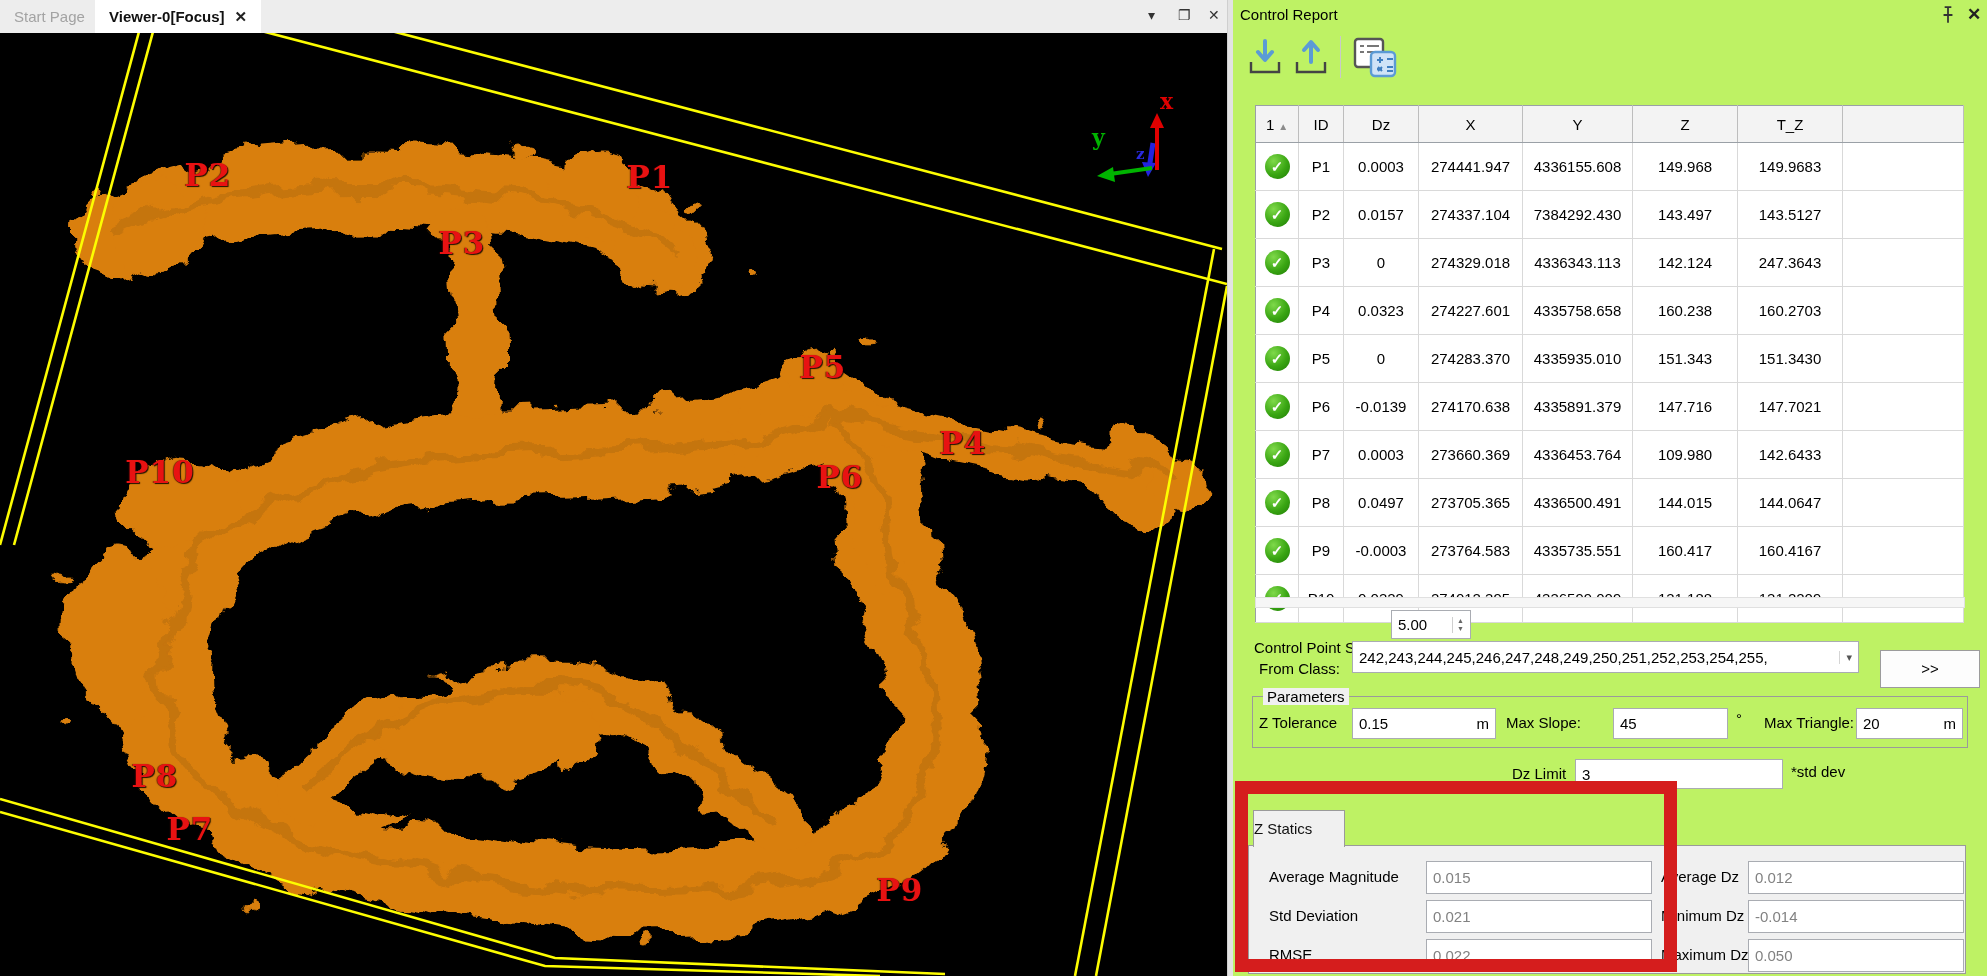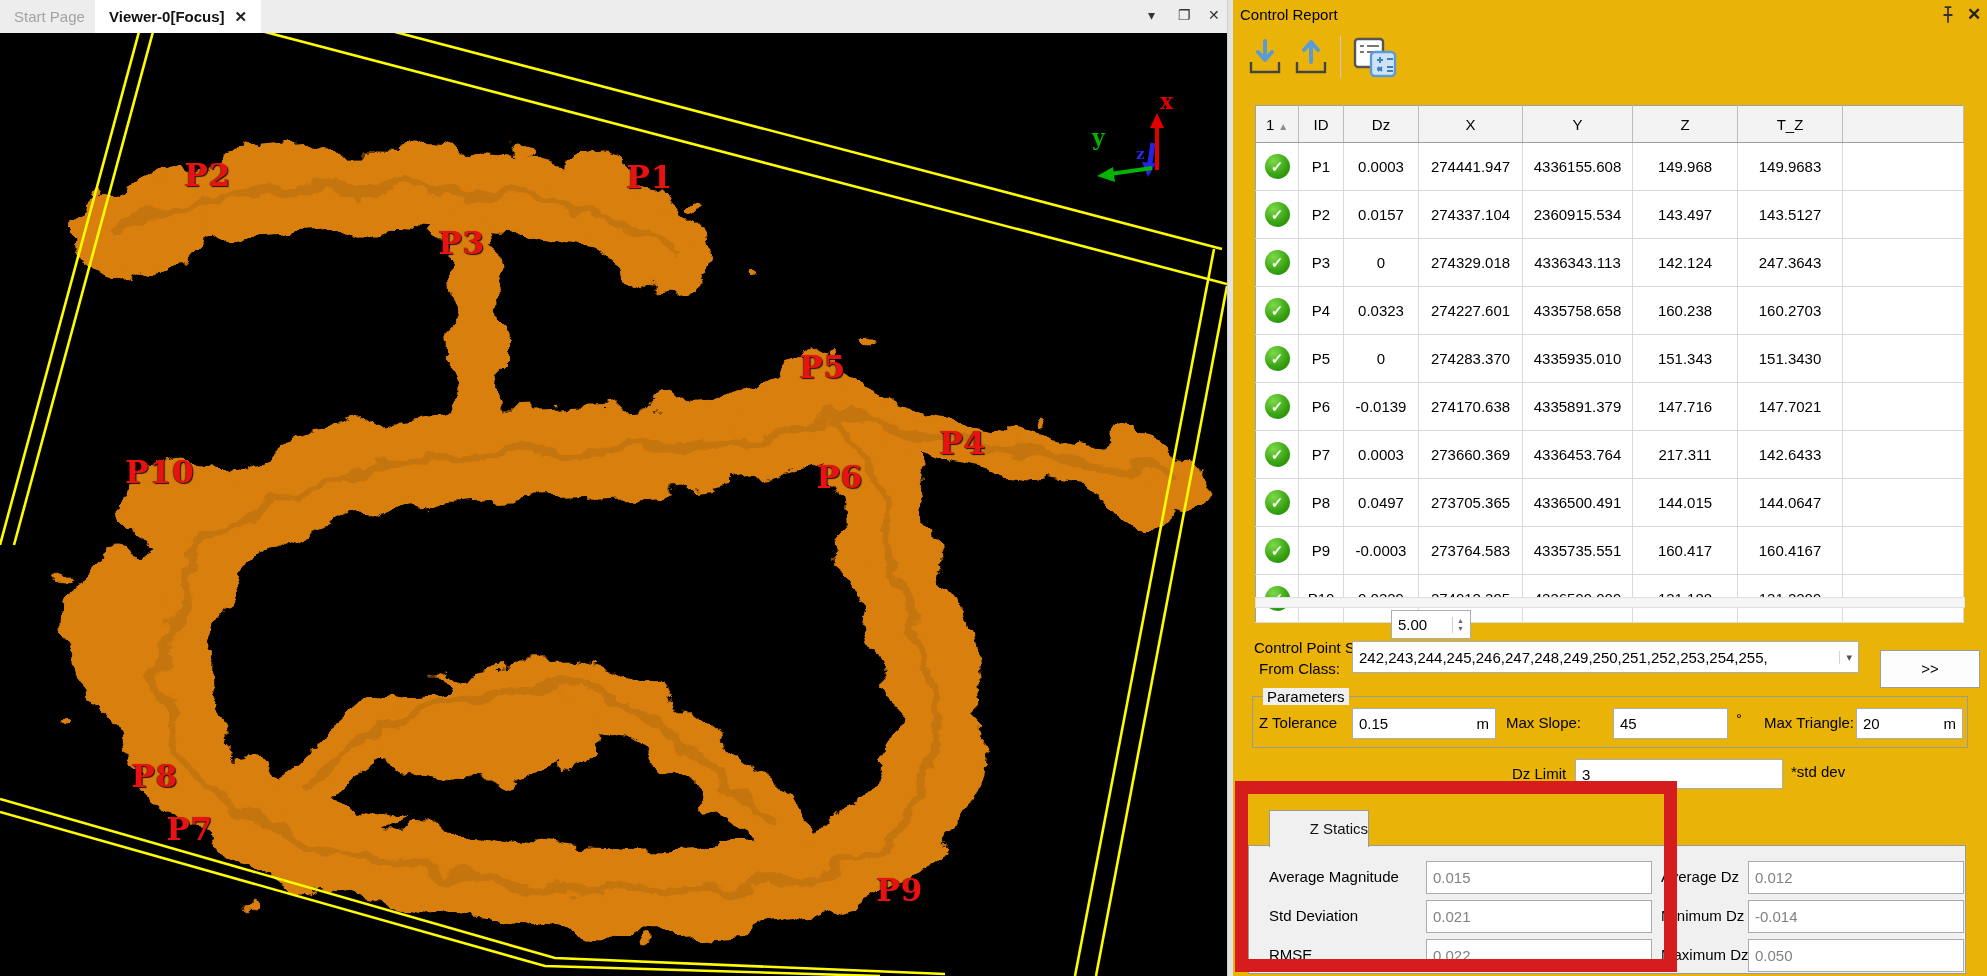--- a/index.html
+++ b/index.html
@@ -15,21 +15,21 @@
   
   .viewer{position:absolute;left:0;top:33px;width:1227px;height:943px;background:#000;overflow:hidden;}
   .viewer svg{position:absolute;left:0;top:0;}
   .ptlabel{position:absolute;transform:translate(-50%,-50%);color:#e81212;
            font-family:"DejaVu Serif",serif;font-weight:bold;font-size:31px;
            text-shadow:1px 1px 1px rgba(0,0,0,.85), -1px 0 1px rgba(60,0,0,.6);
            letter-spacing:1px;z-index:5;}
   
   .splitter{position:absolute;left:1227px;top:0;width:6px;height:976px;background:#e3e3e3;border-left:1px solid #cfcfcf;}
   
-  .panel{position:absolute;left:1233px;top:0;width:754px;height:976px;background:#eab308;}
+  .panel{position:absolute;left:1233px;top:0;width:754px;height:976px;background:#bef264;}
   .panel-title{position:absolute;left:7px;top:6px;font-size:15px;color:#000;}
   .panel-pin{position:absolute;left:706px;top:5px;width:18px;height:20px;cursor:pointer;}
   .panel-close{position:absolute;left:734px;top:4px;font-size:17px;font-weight:bold;color:#222;cursor:pointer;}
   .tbtn{position:absolute;top:36px;width:40px;height:42px;cursor:pointer;}
   .tsep{position:absolute;left:107px;top:36px;width:1px;height:42px;background:#c9c9c9;}
   
   .ctable{position:absolute;left:22px;top:105px;border-collapse:collapse;table-layout:fixed;background:#fff;
           border:1px solid #9aa0a6;}
   .ctable th{height:34px;background:#f3f3f3;font-weight:normal;font-size:15px;color:#000;
              border-right:1px solid #bdbdbd;border-bottom:1px solid #9aa0a6;}
@@ -47,22 +47,22 @@
   .fbox .val{flex:1;color:#000;}
   .fbox .valgray{flex:1;color:#828282;}
   .fbox .unit{color:#000;margin-left:4px;}
   .spin{display:flex;flex-direction:column;margin-left:auto;border-left:1px solid #cfcfcf;padding-left:4px;}
   .spin span{font-size:7px;line-height:8px;color:#666;cursor:pointer;}
   .combo-arrow{margin-left:auto;border-left:1px solid #d5d5d5;padding-left:6px;color:#555;font-size:11px;cursor:pointer;}
   .pushbtn{position:absolute;background:#fdfdfd;border:1px solid #9c9c9c;box-sizing:border-box;
            text-align:center;cursor:pointer;color:#000;}
   .groupbox{position:absolute;border:1px solid #9a9a9a;box-sizing:border-box;}
   .legend{position:absolute;top:-9px;left:10px;background:#f0f0f0;padding:0 4px;color:#000;}
-  .ztab{position:absolute;left:36px;top:810px;width:100px;height:37px;background:#f0f0f0;
-        border:1px solid #9a9a9a;border-bottom:none;box-sizing:border-box;text-align:right;
+  .ztab{position:absolute;left:20px;top:810px;width:92px;height:37px;background:#f0f0f0;
+        border:1px solid #9a9a9a;border-bottom:none;box-sizing:border-box;text-align:left;
         line-height:35px;z-index:2;cursor:pointer;}
   .red-annot{position:absolute;left:2px;top:781px;width:442px;height:191px;
              border:13px solid #d51d1d;box-sizing:border-box;z-index:40;pointer-events:none;}
 </style>
 </head>
 <body>
 
 <div class="screen">
 
   <div class="tabbar">
@@ -221,21 +221,21 @@
             <td>4336155.608</td>
             <td>149.968</td>
             <td>149.9683</td>
             <td></td>
       </tr>
       <tr>
         <td><span class="check">✓</span></td>
         <td>P2</td>
             <td>0.0157</td>
             <td>274337.104</td>
-            <td>2360915.534</td>
+            <td>7384292.430</td>
             <td>143.497</td>
             <td>143.5127</td>
             <td></td>
       </tr>
       <tr>
         <td><span class="check">✓</span></td>
         <td>P3</td>
             <td>0</td>
             <td>274329.018</td>
             <td>4336343.113</td>
@@ -272,21 +272,21 @@
             <td>147.716</td>
             <td>147.7021</td>
             <td></td>
       </tr>
       <tr>
         <td><span class="check">✓</span></td>
         <td>P7</td>
             <td>0.0003</td>
             <td>273660.369</td>
             <td>4336453.764</td>
-            <td>217.311</td>
+            <td>109.980</td>
             <td>142.6433</td>
             <td></td>
       </tr>
       <tr>
         <td><span class="check">✓</span></td>
         <td>P8</td>
             <td>0.0497</td>
             <td>273705.365</td>
             <td>4336500.491</td>
             <td>144.015</td>

